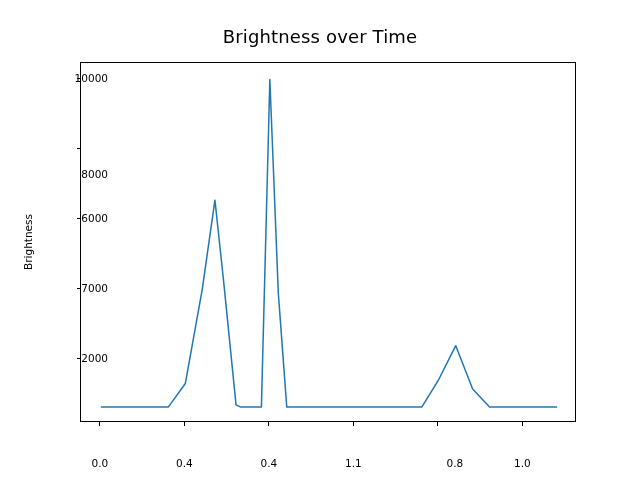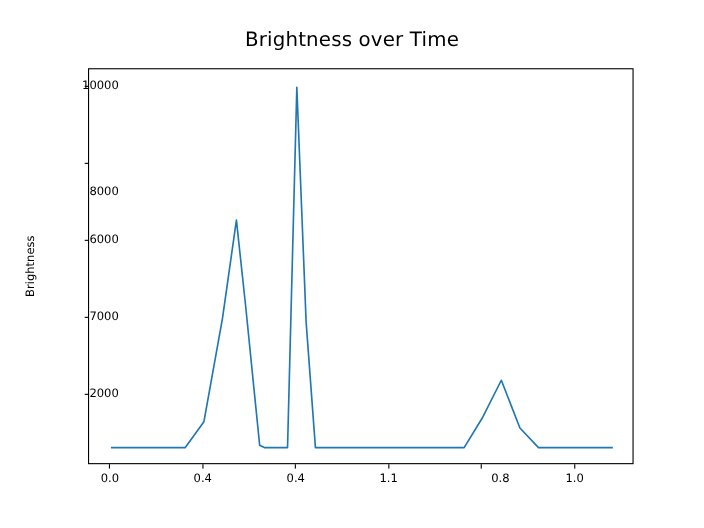--- a/index.html
+++ b/index.html
@@ -51,20 +51,21 @@
     white-space: nowrap;
   }
   .ytick-label {
     text-align: right;
     transform: translateY(-50%);
     padding-left: 36px;
   }
   .xtick-label {
     text-align: center;
     transform: translateX(-50%);
+    margin-top: 28px;
   }
   .tickmark {
     position: absolute;
     background: #000000;
   }
   .ytickmark {
     width: 3.5px;
     height: 0.9px;
   }
   .xtickmark {

